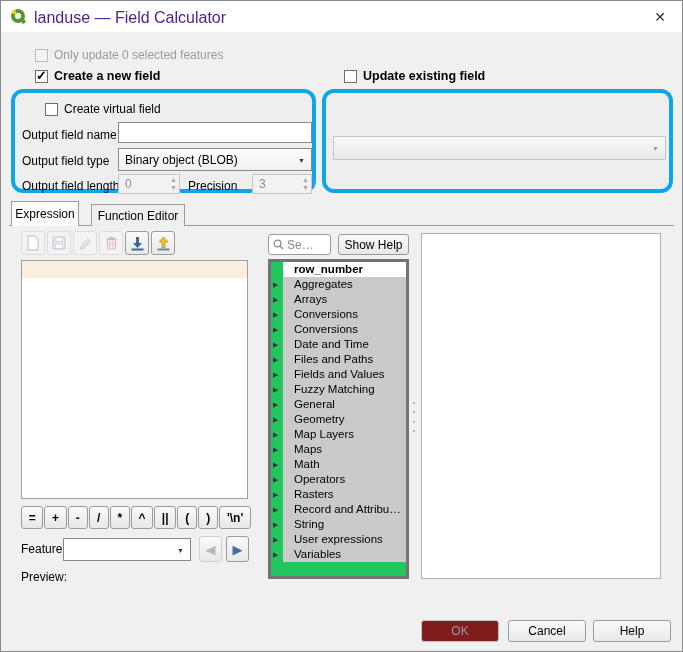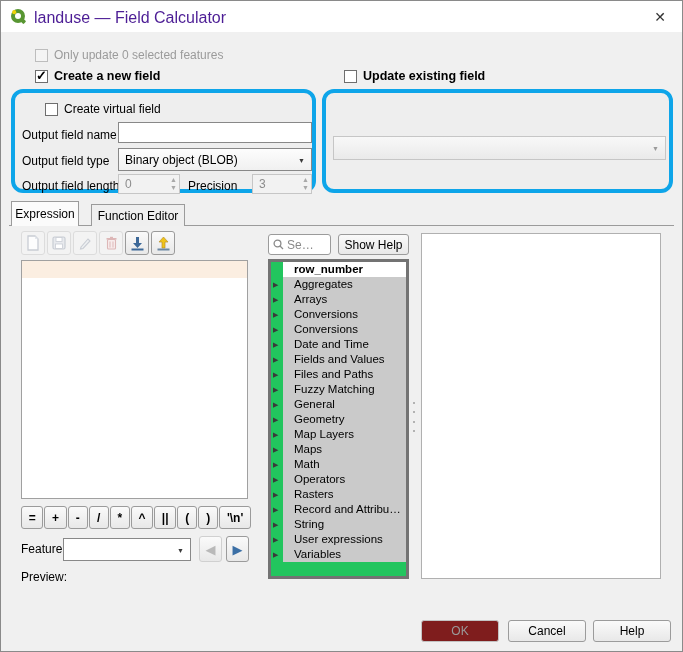--- a/index.html
+++ b/index.html
@@ -271,26 +271,26 @@
         <span class="item">Conversions</span>
       </div>
 
       <div class="frow">
         <span class="tri">▶</span>
         <span class="item">Date and Time</span>
       </div>
 
       <div class="frow">
         <span class="tri">▶</span>
+        <span class="item">Files and Paths</span>
+      </div>
+
+      <div class="frow">
+        <span class="tri">▶</span>
         <span class="item">Fields and Values</span>
-      </div>
-
-      <div class="frow">
-        <span class="tri">▶</span>
-        <span class="item">Files and Paths</span>
       </div>
 
       <div class="frow">
         <span class="tri">▶</span>
         <span class="item">Fuzzy Matching</span>
       </div>
 
       <div class="frow">
         <span class="tri">▶</span>
         <span class="item">General</span>

